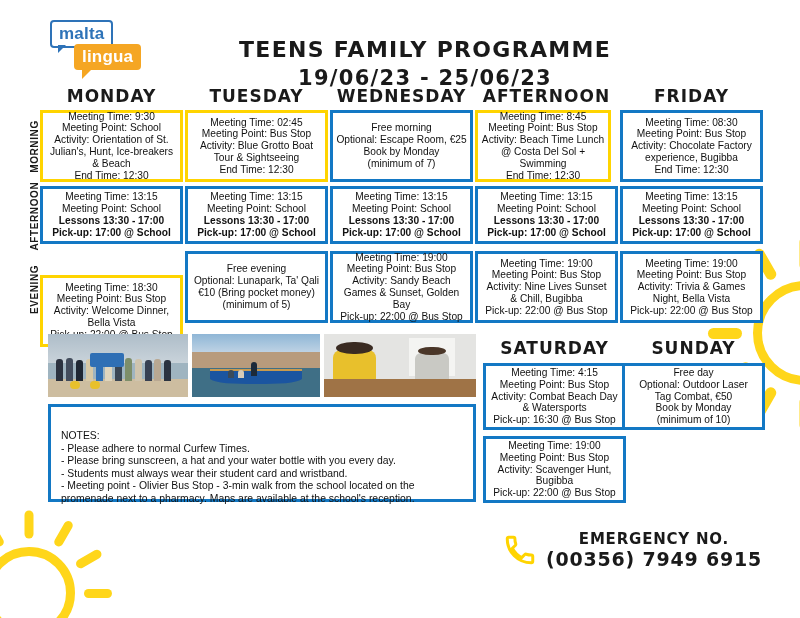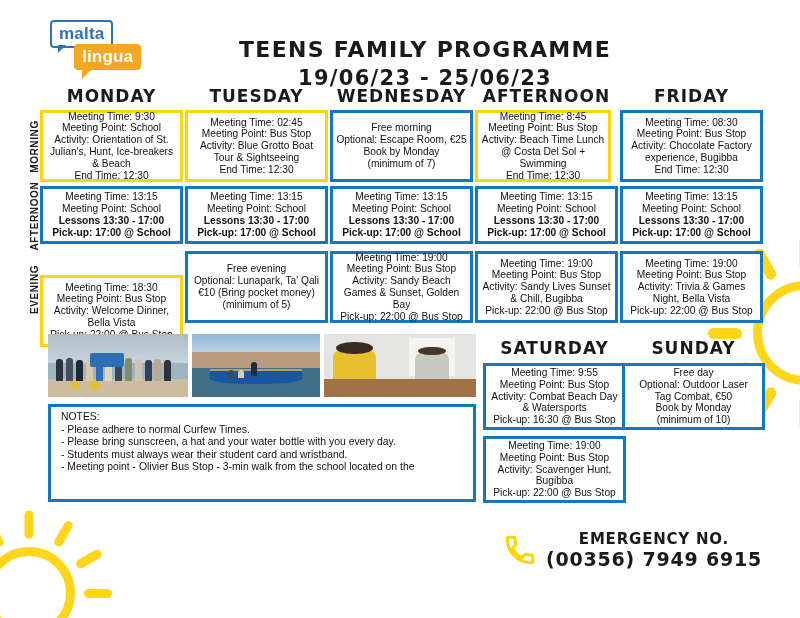--- a/index.html
+++ b/index.html
@@ -160,21 +160,21 @@
   .p3-yel  { left:6%; top:26%; width:28%; height:48%; background:#e8c02c; border-radius:8px 8px 0 0; }
   .p3-hair { left:8%; top:12%; width:24%; height:20%; background:#3a2b22; border-radius:50%; }
   .p3-p2   { left:60%; top:30%; width:22%; height:44%; background:#c9c9c4; border-radius:6px 6px 0 0; }
   .p3-h2   { left:62%; top:20%; width:18%; height:14%; background:#4a3628; border-radius:50%; }
 
   
   .notes {
     position: absolute;
     border: 3px solid #1378C4;
     background: #ffffff;
-    padding: 4px 10px;
+    padding: 23px 10px;
     z-index: 3;
   }
   .notes p {
     font-family: "Liberation Sans", sans-serif;
     font-size: 10.4px;
     line-height: 12.6px;
     color: #111111;
   }
 
   
@@ -312,35 +312,35 @@
     <div class="cell" style="left: 330px; top: 251px; width: 143px; height: 72px;">
       <p>Meeting Time: 19:00</p>
       <p>Meeting Point: Bus Stop</p>
       <p>Activity: Sandy Beach</p>
       <p>Games &amp; Sunset, Golden Bay</p>
       <p>Pick-up: 22:00 @ Bus Stop</p>
     </div>
     <div class="cell" style="left: 475px; top: 251px; width: 143px; height: 72px;">
       <p>Meeting Time: 19:00</p>
       <p>Meeting Point: Bus Stop</p>
-      <p>Activity: Sandy Lives Sunset</p>
+      <p>Activity: Nine Lives Sunset</p>
       <p>&amp; Chill, Bugibba</p>
       <p>Pick-up: 22:00 @ Bus Stop</p>
     </div>
     <div class="cell" style="left: 620px; top: 251px; width: 143px; height: 72px;">
       <p>Meeting Time: 19:00</p>
       <p>Meeting Point: Bus Stop</p>
       <p>Activity: Trivia &amp; Games</p>
       <p>Night, Bella Vista</p>
       <p>Pick-up: 22:00 @ Bus Stop</p>
     </div>
     <div class="daycol-head" style="left: 483px; top: 338px; width: 143px;">SATURDAY</div>
     <div class="daycol-head" style="left: 622px; top: 338px; width: 143px;">SUNDAY</div>
     <div class="cell" style="left: 483px; top: 363px; width: 143px; height: 67px;">
-      <p>Meeting Time: 9:55</p>
+      <p>Meeting Time: 4:15</p>
       <p>Meeting Point: Bus Stop</p>
       <p>Activity: Combat Beach Day</p>
       <p>&amp; Watersports</p>
       <p>Pick-up: 16:30 @ Bus Stop</p>
     </div>
     <div class="cell" style="left: 483px; top: 436px; width: 143px; height: 67px;">
       <p>Meeting Time: 19:00</p>
       <p>Meeting Point: Bus Stop</p>
       <p>Activity: Scavenger Hunt,</p>
       <p>Bugibba</p>
@@ -396,20 +396,21 @@
   <div class="ph-layer p3-h2"></div>
   <div class="ph-layer p3-desk"></div>
 </div>
 
 <div class="notes" id="notes-box" style="left: 48px; top: 404px; width: 428px; height: 98px;">
     <p>NOTES:</p>
     <p>- Please adhere to normal Curfew Times.</p>
     <p>- Please bring sunscreen, a hat and your water bottle with you every day.</p>
     <p>- Students must always wear their student card and wristband.</p>
     <p>- Meeting point - Olivier Bus Stop - 3-min walk from the school located on the</p>
+    <p>promenade next to a pharmacy. Maps are available at the school's reception.</p>
   </div>
 
 <div class="emerg">
   <svg width="34" height="34" viewBox="0 0 24 24">
     <path d="M6.6 10.8c1.5 2.9 3.7 5.1 6.6 6.6l2.2-2.2c.3-.3.7-.4 1-.2 1.2.4 2.4.6 3.6.6.6 0 1 .4 1 1V20c0 .6-.4 1-1 1C10.5 21 3 13.5 3 4c0-.6.4-1 1-1h3.4c.6 0 1 .4 1 1 0 1.3.2 2.5.6 3.6.1.4 0 .8-.2 1l-2.2 2.2z" fill="none" stroke="#FFD400" stroke-width="2.1" stroke-linejoin="round"></path>
   </svg>
   <div class="emerg-text">
     <div class="em-l1">EMERGENCY NO.</div>
     <div class="em-l2">(00356) 7949 6915</div>
   </div>

